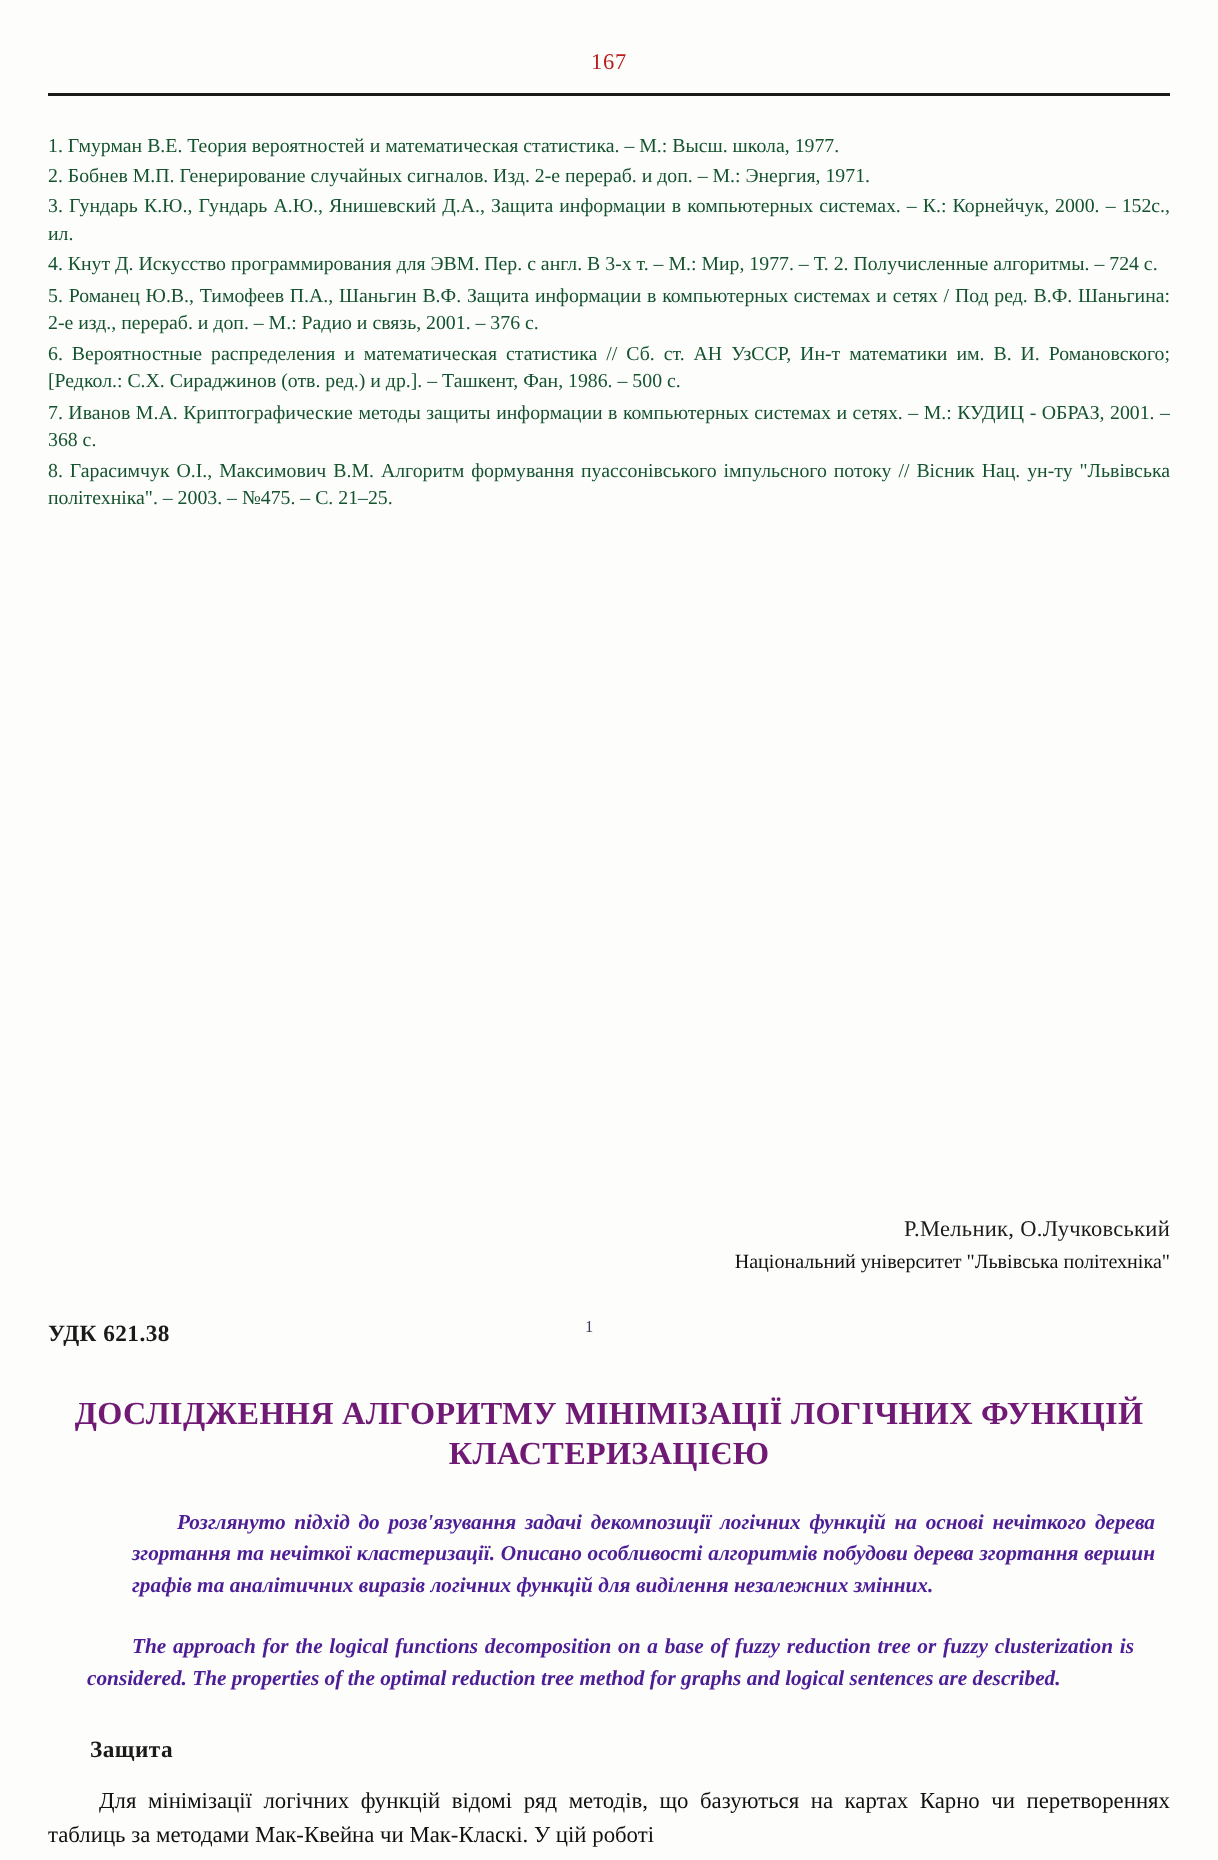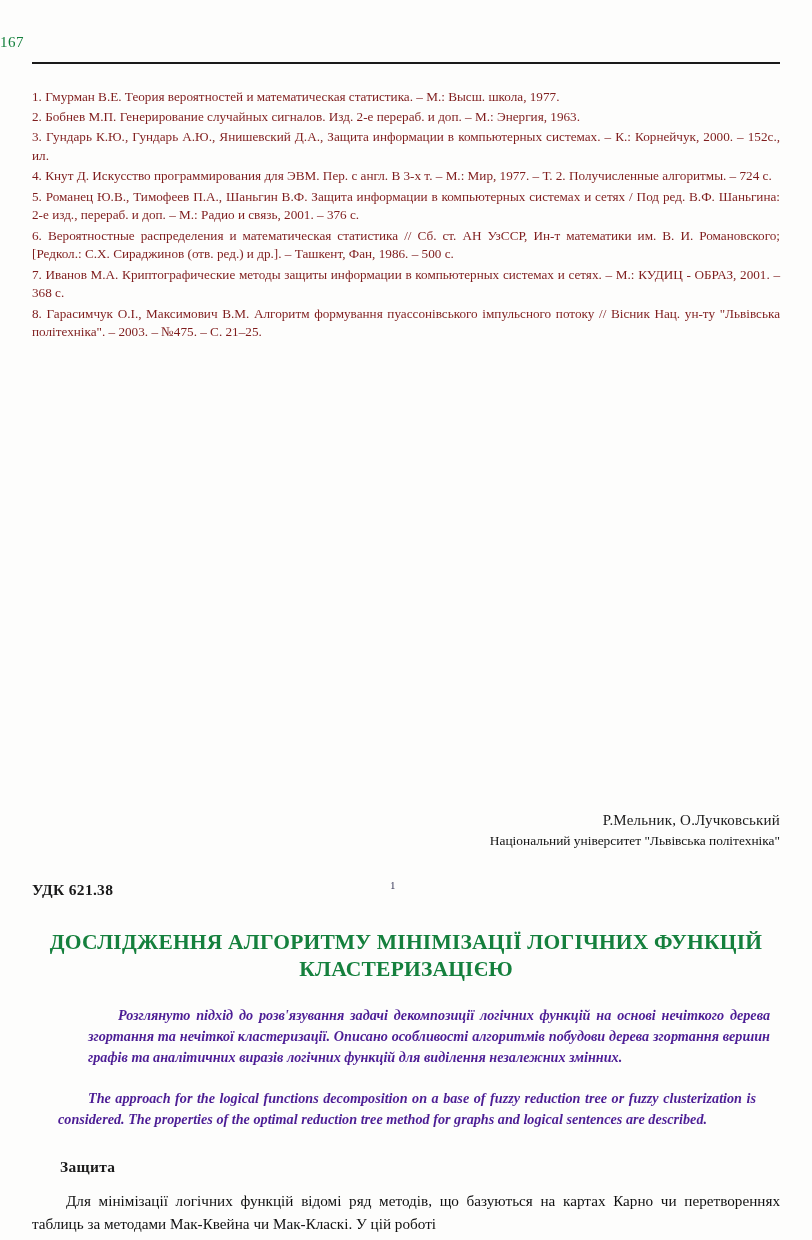--- a/index.html
+++ b/index.html
@@ -20,45 +20,45 @@
     left: 0; top: 0;
     width: 812px;
     height: 1240px;
     background: #fdfdfc;
   }
   .page-number {
     position: absolute;
     top: 34px;
     left: 0;
     width: 812px;
-    text-align: left;
+    text-align: center;
     font-size: 15px;
     font-family: "Liberation Serif", serif;
-    color: #15803d;
+    color: #b91c1c;
     letter-spacing: 0.5px;
   }
   .rule-top {
     position: absolute;
     top: 62px;
     left: 32px;
     width: 748px;
     height: 2px;
     background: #1a1a1a;
   }
   .content {
     position: absolute;
     left: 32px;
     top: 88px;
     width: 748px;
   }
   .ref-list {
     font-size: 13.2px;
     line-height: 1.42;
     text-align: justify;
-    color: #7f1d1d;
+    color: #14532d;
   }
   .ref-item {
     margin-bottom: 1.5px;
     text-align: justify;
   }
   .authors-line {
     margin-top: 470px;
     text-align: right;
     font-weight: normal;
     font-size: 15px;
@@ -87,21 +87,21 @@
     font-size: 11px;
     color: #3a3a5a;
   }
   .title {
     margin-top: 26px;
     text-align: center;
     font-weight: bold;
     font-size: 21.5px;
     line-height: 1.26;
     letter-spacing: 0.2px;
-    color: #15803d;
+    color: #701a75;
   }
   .copyright {
     margin-top: 26px;
     font-style: italic;
     font-size: 15px;
     letter-spacing: 0.2px;
   }
   .abstract {
     margin-top: 22px;
     margin-left: 56px;
@@ -140,21 +140,21 @@
 
 <div class="page">
 
   <div class="page-number">167</div>
   <div class="rule-top"></div>
 
   <div class="content">
 
     <div class="ref-list">
       <div class="ref-item">1. Гмурман В.Е. Теория вероятностей и математическая статистика. – М.: Высш. школа, 1977.</div>
-      <div class="ref-item">2. Бобнев М.П. Генерирование случайных сигналов. Изд. 2-е перераб. и доп. – М.: Энергия, 1963.</div>
+      <div class="ref-item">2. Бобнев М.П. Генерирование случайных сигналов. Изд. 2-е перераб. и доп. – М.: Энергия, 1971.</div>
       <div class="ref-item">3. Гундарь К.Ю., Гундарь А.Ю., Янишевский Д.А., Защита информации в компьютерных системах. – К.: Корнейчук, 2000. – 152с., ил.</div>
       <div class="ref-item">4. Кнут Д. Искусство программирования для ЭВМ. Пер. с англ. В 3-х т. – М.: Мир, 1977. – Т. 2. Получисленные алгоритмы. – 724 с.</div>
       <div class="ref-item">5. Романец Ю.В., Тимофеев П.А., Шаньгин В.Ф. Защита информации в компьютерных системах и сетях / Под ред. В.Ф. Шаньгина: 2-е изд., перераб. и доп. – М.: Радио и связь, 2001. – 376 с.</div>
       <div class="ref-item">6. Вероятностные распределения и математическая статистика // Сб. ст. АН УзССР, Ин-т математики им. В. И. Романовского; [Редкол.: С.Х. Сираджинов (отв. ред.) и др.]. – Ташкент, Фан, 1986. – 500 с.</div>
       <div class="ref-item">7. Иванов М.А. Криптографические методы защиты информации в компьютерных системах и сетях. – М.: КУДИЦ - ОБРАЗ, 2001. – 368 с.</div>
       <div class="ref-item">8. Гарасимчук О.І., Максимович В.М. Алгоритм формування пуассонівського імпульсного потоку // Вісник Нац. ун-ту "Львівська політехніка". – 2003. – №475. – С. 21–25.</div>
     </div>
 
     <div class="authors-line">Р.Мельник, О.Лучковський</div>
     <div class="affiliation">Національний університет "Львівська політехніка"</div>

